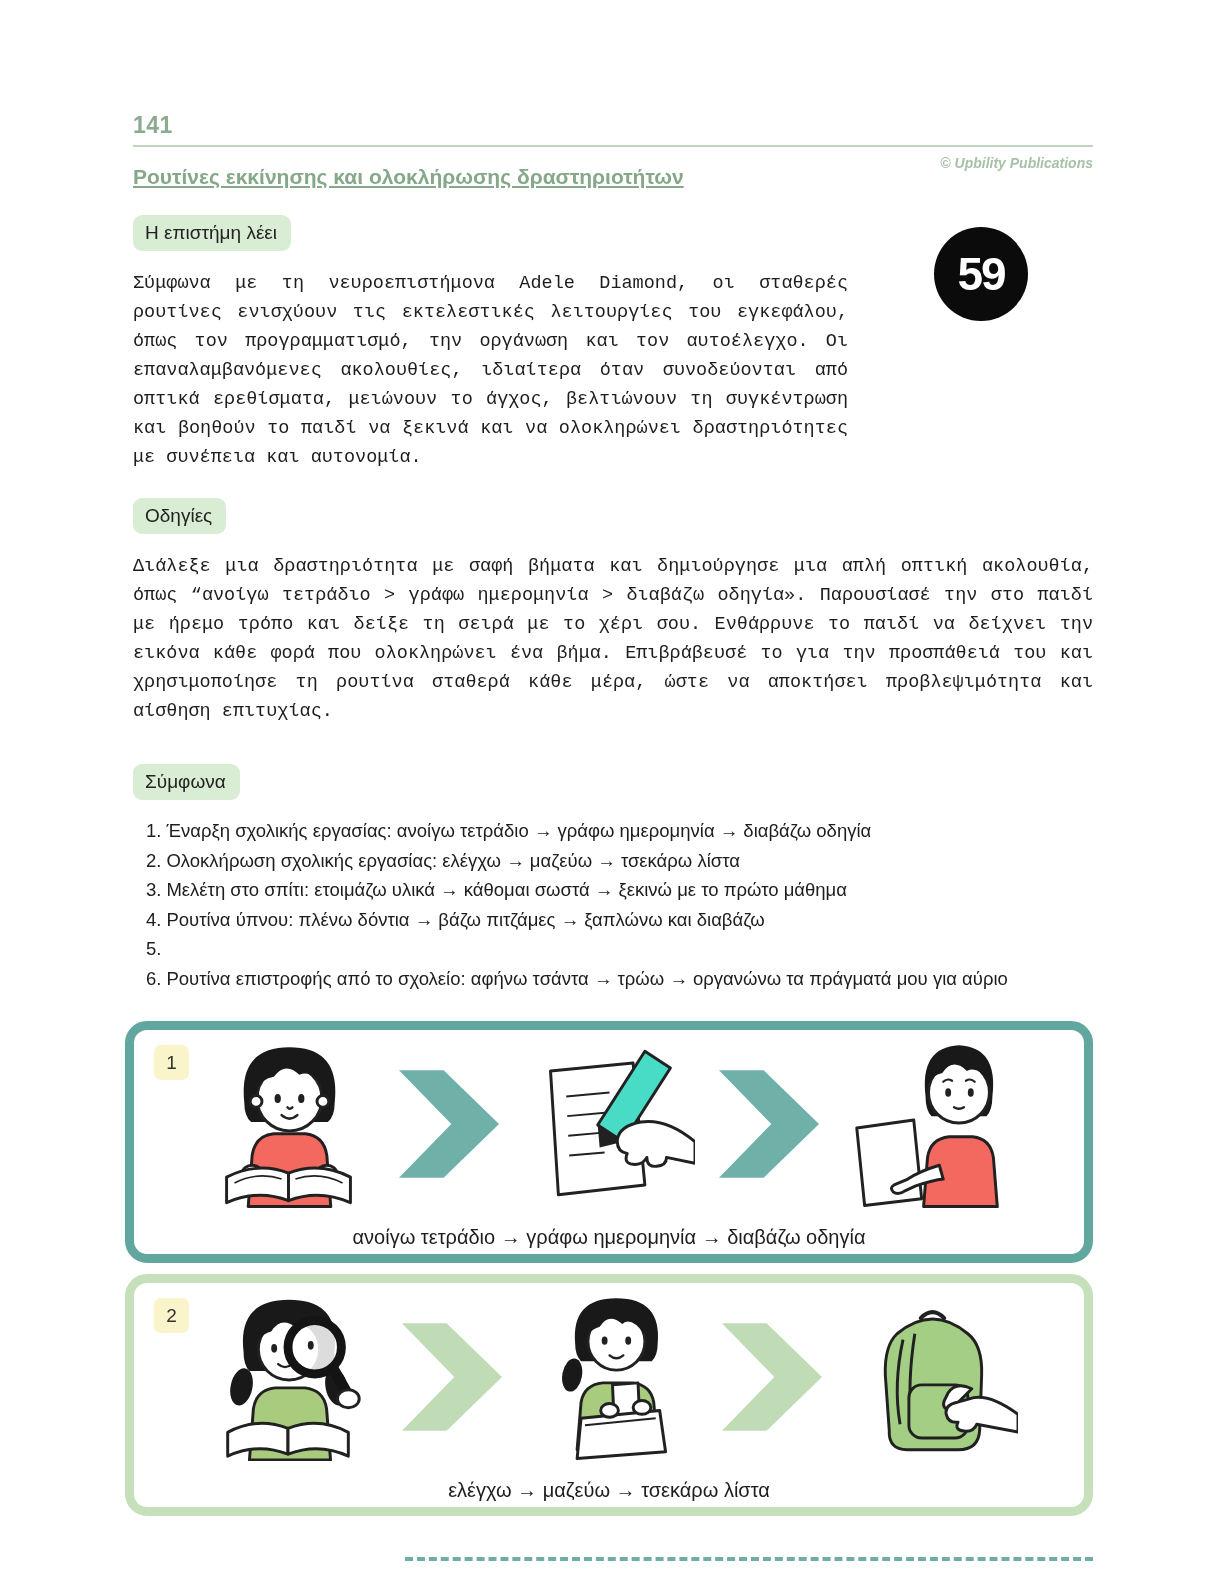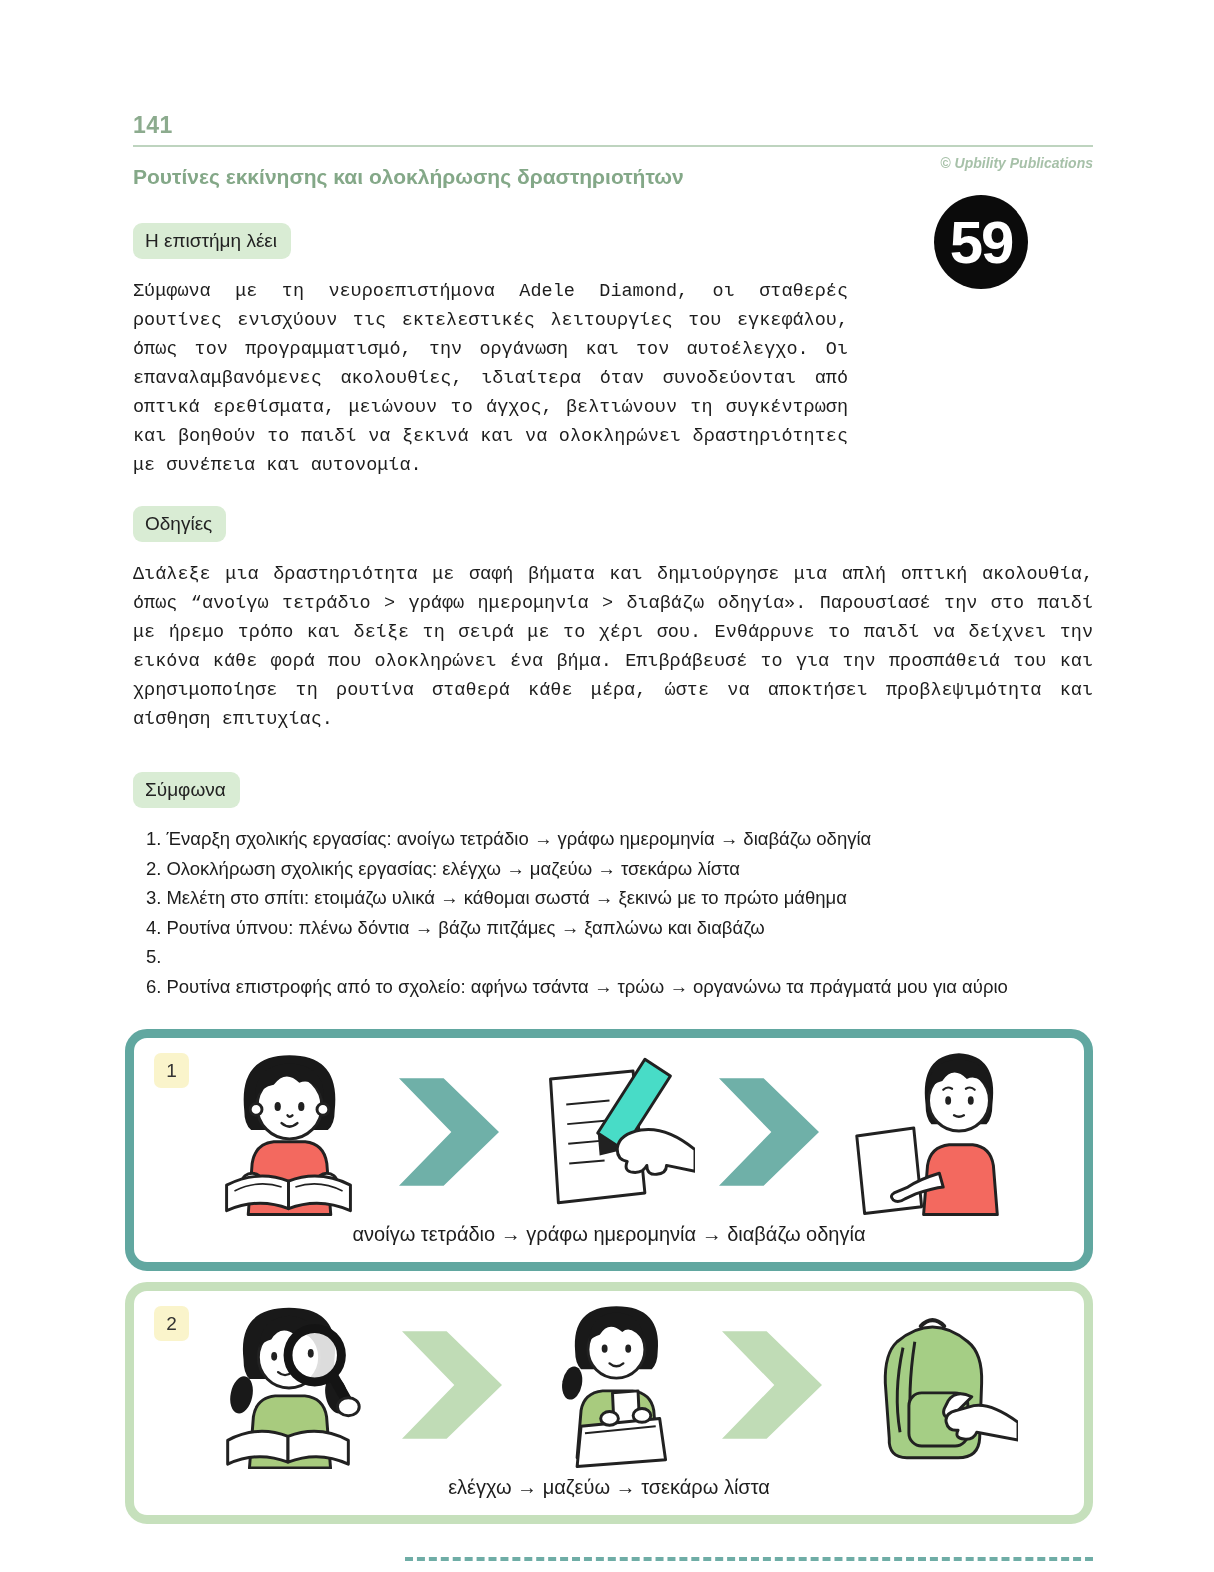--- a/index.html
+++ b/index.html
@@ -11,43 +11,43 @@
     color:#1d1d1d;
     overflow:hidden;
   }
   .content-x{margin-left:133px;width:960px;}
   .page-number{
     padding-top:112px;
     font-size:23px;font-weight:700;color:#8cab8e;letter-spacing:.5px;
   }
   .top-rule{height:2px;background:#bed4bf;margin-top:6px;}
   .title-row{display:flex;justify-content:space-between;align-items:flex-start;margin-top:8px;}
-  .page-title{margin:0;padding-top:10px;font-size:21px;font-weight:700;color:#84a888;}
+  .page-title{margin:0;padding-top:10px;font-size:21px;font-weight:700;color:#84a888;text-decoration:underline;}
   .copyright{font-size:14px;font-style:italic;color:#a7c1a9;font-weight:600;text-align:right;}
   .badge{
     display:inline-block;
     background:#d9ecd4;color:#222;
     font-size:19px;line-height:1;
     padding:8px 14px 9px 12px;border-radius:9px;
   }
-  .badge-science{margin-top:34px;}
+  .badge-science{margin-top:26px;}
   .badge-instructions{margin-top:26px;}
   .badge-routines{margin-top:38px;}
   .para{
     margin:18px 0 0 0;
     font-size:18.5px;line-height:29px;
     text-align:justify;color:#1d1d1d;font-family:Liberation Mono, monospace;
   }
   .science-text{width:715px;}
   .num-circle{
-    position:absolute;top:195px;left:934px;
+    position:absolute;top:227px;left:934px;
     width:94px;height:94px;border-radius:50%;
     background:#0b0b0b;color:#ffffff;
     display:flex;align-items:center;justify-content:center;
-    font-size:60px;font-weight:800;letter-spacing:-2px;
+    font-size:46px;font-weight:800;letter-spacing:-2px;
   }
   .routine-list{
     list-style:none;margin:16px 0 0 0;padding:0 0 0 13px;
     font-size:18.5px;line-height:29.5px;
   }
   .routine-list li{display:flex;}
   .li-num{margin-right:5px;white-space:pre;}
   .card{
     position:relative;
     margin-left:125px;width:950px;height:224px;
@@ -60,21 +60,21 @@
     width:35px;height:35px;border-radius:7px;
     background:#faf4cb;color:#333;
     display:flex;align-items:center;justify-content:center;
     font-size:19px;
   }
   .card-row{
     display:flex;align-items:center;justify-content:center;
     gap:24px;height:172px;margin-top:8px;
   }
   .caption{
-    text-align:center;font-size:20px;color:#1d1d1d;margin-top:5px;
+    text-align:center;font-size:20px;color:#1d1d1d;margin-top:16px;
   }
   .bottom-dashes{
     position:absolute;top:1557px;left:405px;width:688px;
     border-top:4px dashed #6fada6;
   }
   svg{display:block;}
 </style>
 </head>
 <body>
 

